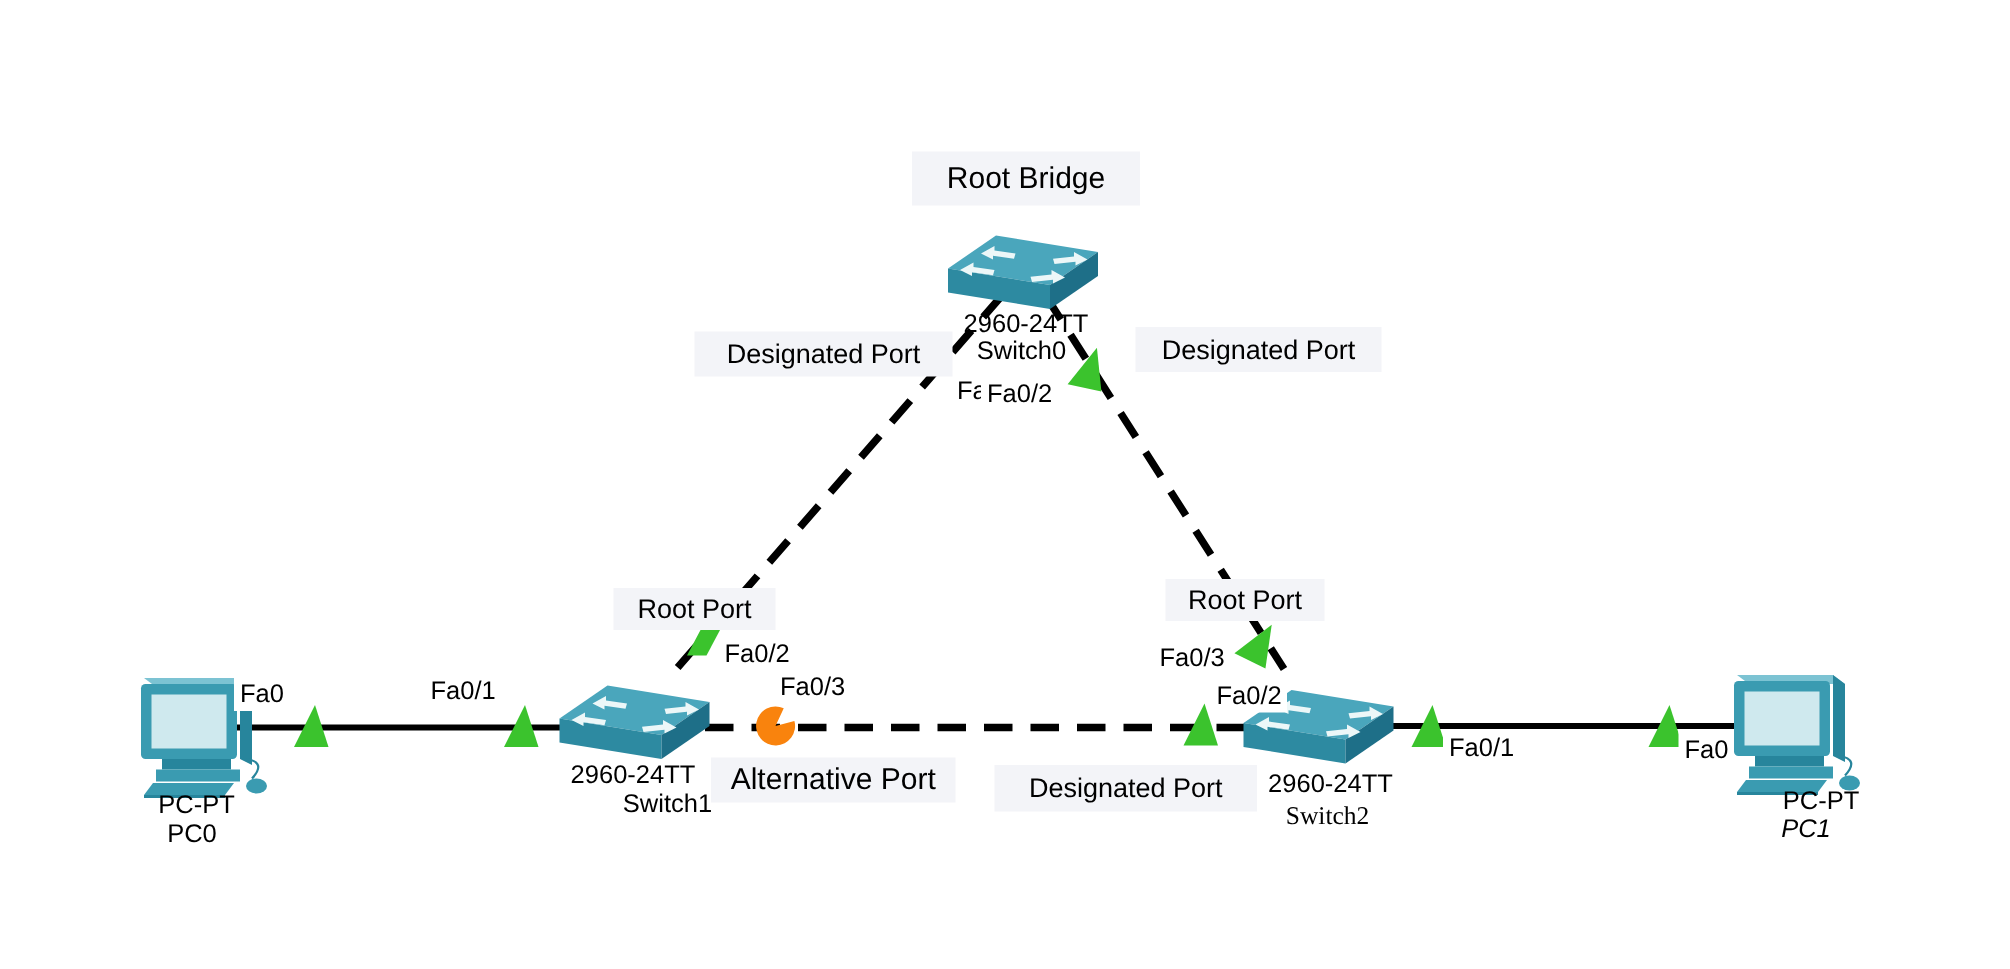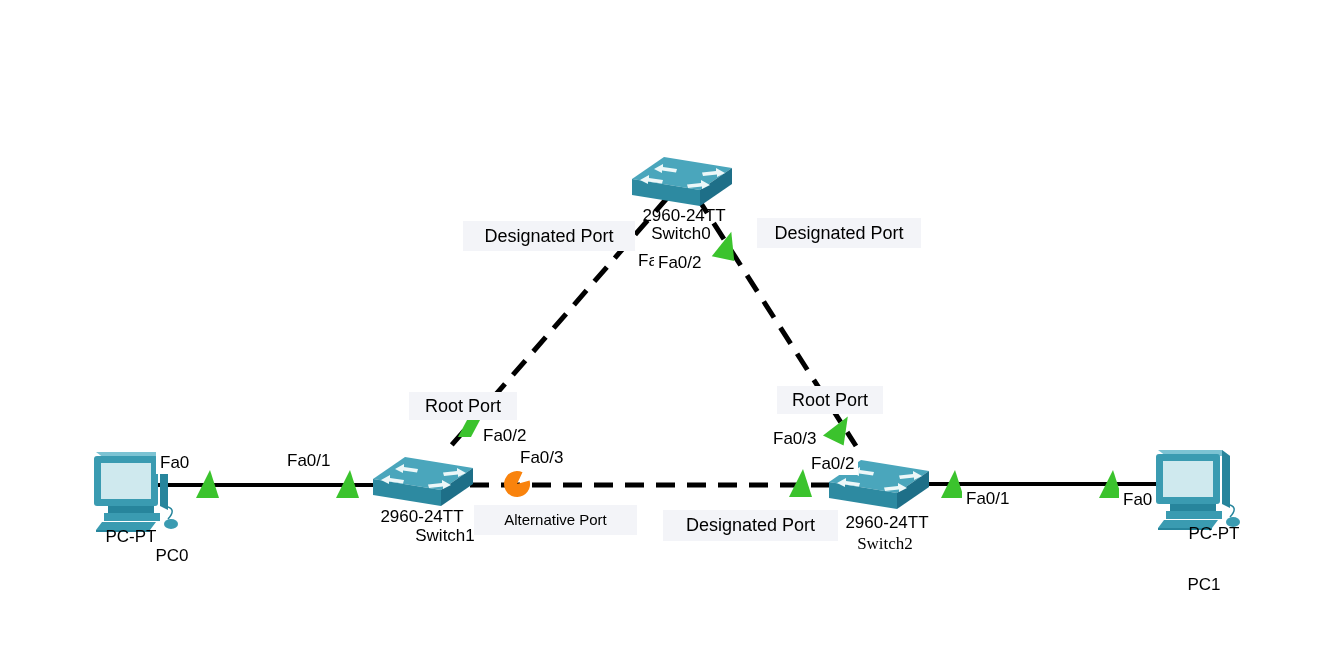--- a/index.html
+++ b/index.html
@@ -96,36 +96,37 @@
     <use href="#tri" class="tri" transform="translate(827,414) rotate(26 12 16)"></use>
     <polygon class="tri" points="458,437 467,420 480,420 471,437"></polygon>
     <path class="blocked" d="M517,484 L529.6,480.6 A13,13 0 1 1 522.5,472.2 Z"></path>
   </svg>
 
   <div class="devlabel" style="left:422px;top:507px;">2960-24TT</div>
   <div class="devlabel" style="left:445px;top:526px;">Switch1</div>
   <div class="devlabel" style="left:887px;top:513px;">2960-24TT</div>
   <div class="devlabel" style="left:885px;top:534px;font-family:Liberation Serif, serif;">Switch2</div>
   <div class="devlabel" style="left:131px;top:527px;">PC-PT</div>
-  <div class="devlabel" style="left:128px;top:546px;margin-left:44px;">PC0</div>
+  <div class="devlabel" style="left:128px;top:546px;">PC0</div>
   <div class="devlabel" style="left:1214px;top:524px;">PC-PT</div>
-  <div class="devlabel" style="left:1204px;top:575px;">PC1</div>
+  <div class="devlabel" style="left:1204px;top:543px;font-style:italic;">PC1</div>
 
   <div class="port" style="left:156px;top:451px;">Fa0</div>
   <div class="port" style="left:283px;top:449px;">Fa0/1</div>
   <div class="port" style="left:479px;top:424px;">Fa0/2</div>
   <div class="port" style="left:516px;top:446px;">Fa0/3</div>
 
   <div class="port" style="left:636px;top:249px;padding-left:2px;">Fa0/1</div>
   <div class="port" style="left:654px;top:251px;">Fa0/2</div>
   <div class="port" style="left:769px;top:427px;">Fa0/3</div>
   <div class="port" style="left:807px;top:452px;">Fa0/2</div>
   <div class="port" style="left:962px;top:487px;">Fa0/1</div>
   <div class="port" style="left:1119px;top:488px;">Fa0</div>
 
+  <div class="note" style="left:608px;top:101px;width:152px;height:36px;line-height:36px;font-size:20px;">Root Bridge</div>
   <div class="note" style="left:463px;top:221px;width:172px;height:30px;line-height:30px;font-size:18px;">Designated Port</div>
   <div class="note" style="left:757px;top:218px;width:164px;height:30px;line-height:30px;font-size:18px;">Designated Port</div>
   <div class="note" style="left:409px;top:392px;width:108px;height:28px;line-height:28px;font-size:18px;">Root Port</div>
   <div class="note" style="left:777px;top:386px;width:106px;height:28px;line-height:28px;font-size:18px;">Root Port</div>
-  <div class="note" style="left:474px;top:505px;width:163px;height:30px;line-height:30px;font-size:15px;">Alternative Port</div>
+  <div class="note" style="left:474px;top:505px;width:163px;height:30px;line-height:30px;font-size:20px;">Alternative Port</div>
   <div class="note" style="left:663px;top:510px;width:175px;height:31px;line-height:31px;font-size:18px;">Designated Port</div>
 
 </div>
 
 </body></html>

